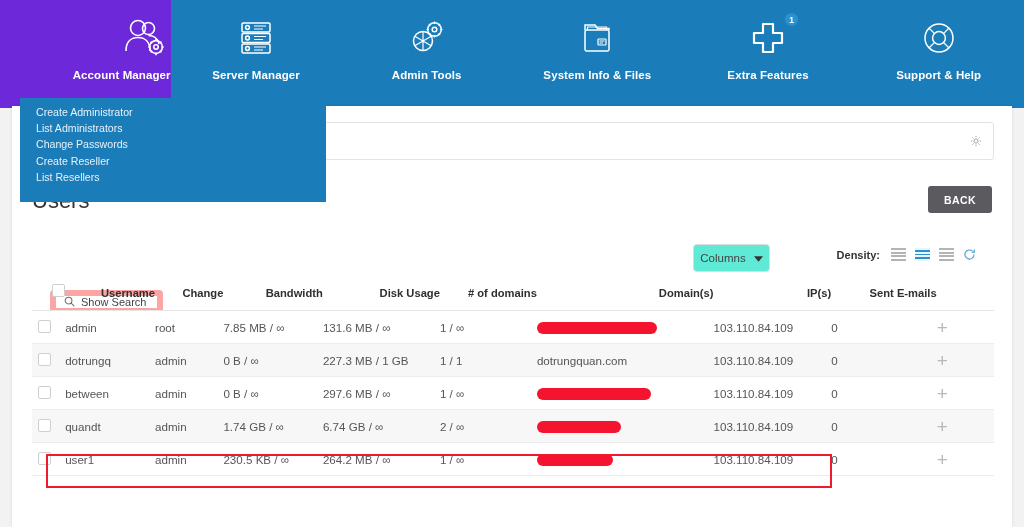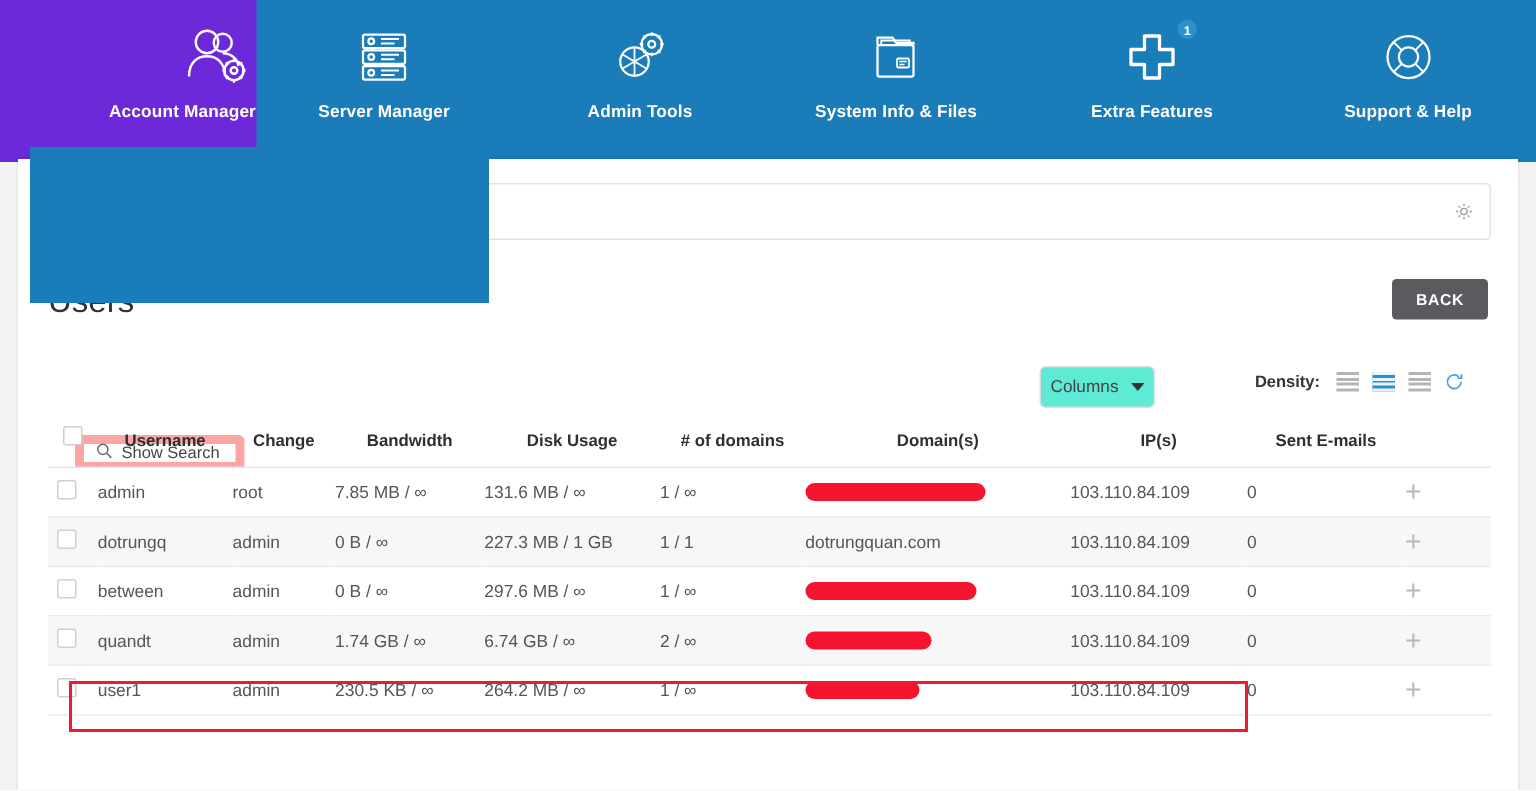--- a/index.html
+++ b/index.html
@@ -120,21 +120,21 @@
   .den { width:15px; height:13px; display:flex; flex-direction:column; justify-content:space-between; cursor:pointer; }
   .den i { display:block; height:2px; background:#b4b4b4; border-radius:0; }
   .den.sel i { background:#2a90d0; }
   .den.sel { background:#2a90d0; }
   .den.sel i { background:#eaf4fb; }
   .refresh { cursor:pointer; display:flex; align-items:center; }
 
   
   table.users { position:absolute; left:20px; top:178px; width:962px; border-collapse:collapse; }
   table.users th {
-    text-align:center; font-size:11.2px; font-weight:700; color:#2f2f2f;
+    text-align:right; font-size:11.2px; font-weight:700; color:#2f2f2f;
     padding:0 0 11px 0; border-bottom:1px solid #e6e6e6; vertical-align:bottom;
   }
   table.users td {
     font-size:11.6px; color:#555; height:33px;
     border-bottom:1px solid #ececec; vertical-align:middle;
   }
   tr.row { background:#ffffff; }
   tr.row.alt { background:#f7f7f7; }
 
   .cb {
@@ -392,15 +392,22 @@
             <td class="col-mail">0</td>
             <td class="col-plus"><span class="plus-ico">+</span></td>
           </tr>
         </tbody>
     </table>
 
     <div class="row-highlight"></div>
   </div>
 
   <div class="dropdown">
+    <div class="dd-col col1">
+      <div class="dd-item">Create Administrator</div>
+      <div class="dd-item">List Administrators</div>
+      <div class="dd-item">Change Passwords</div>
+      <div class="dd-item">Create Reseller</div>
+      <div class="dd-item">List Resellers</div>
+    </div>
   </div>
 
 </div>
 
 </body></html>

